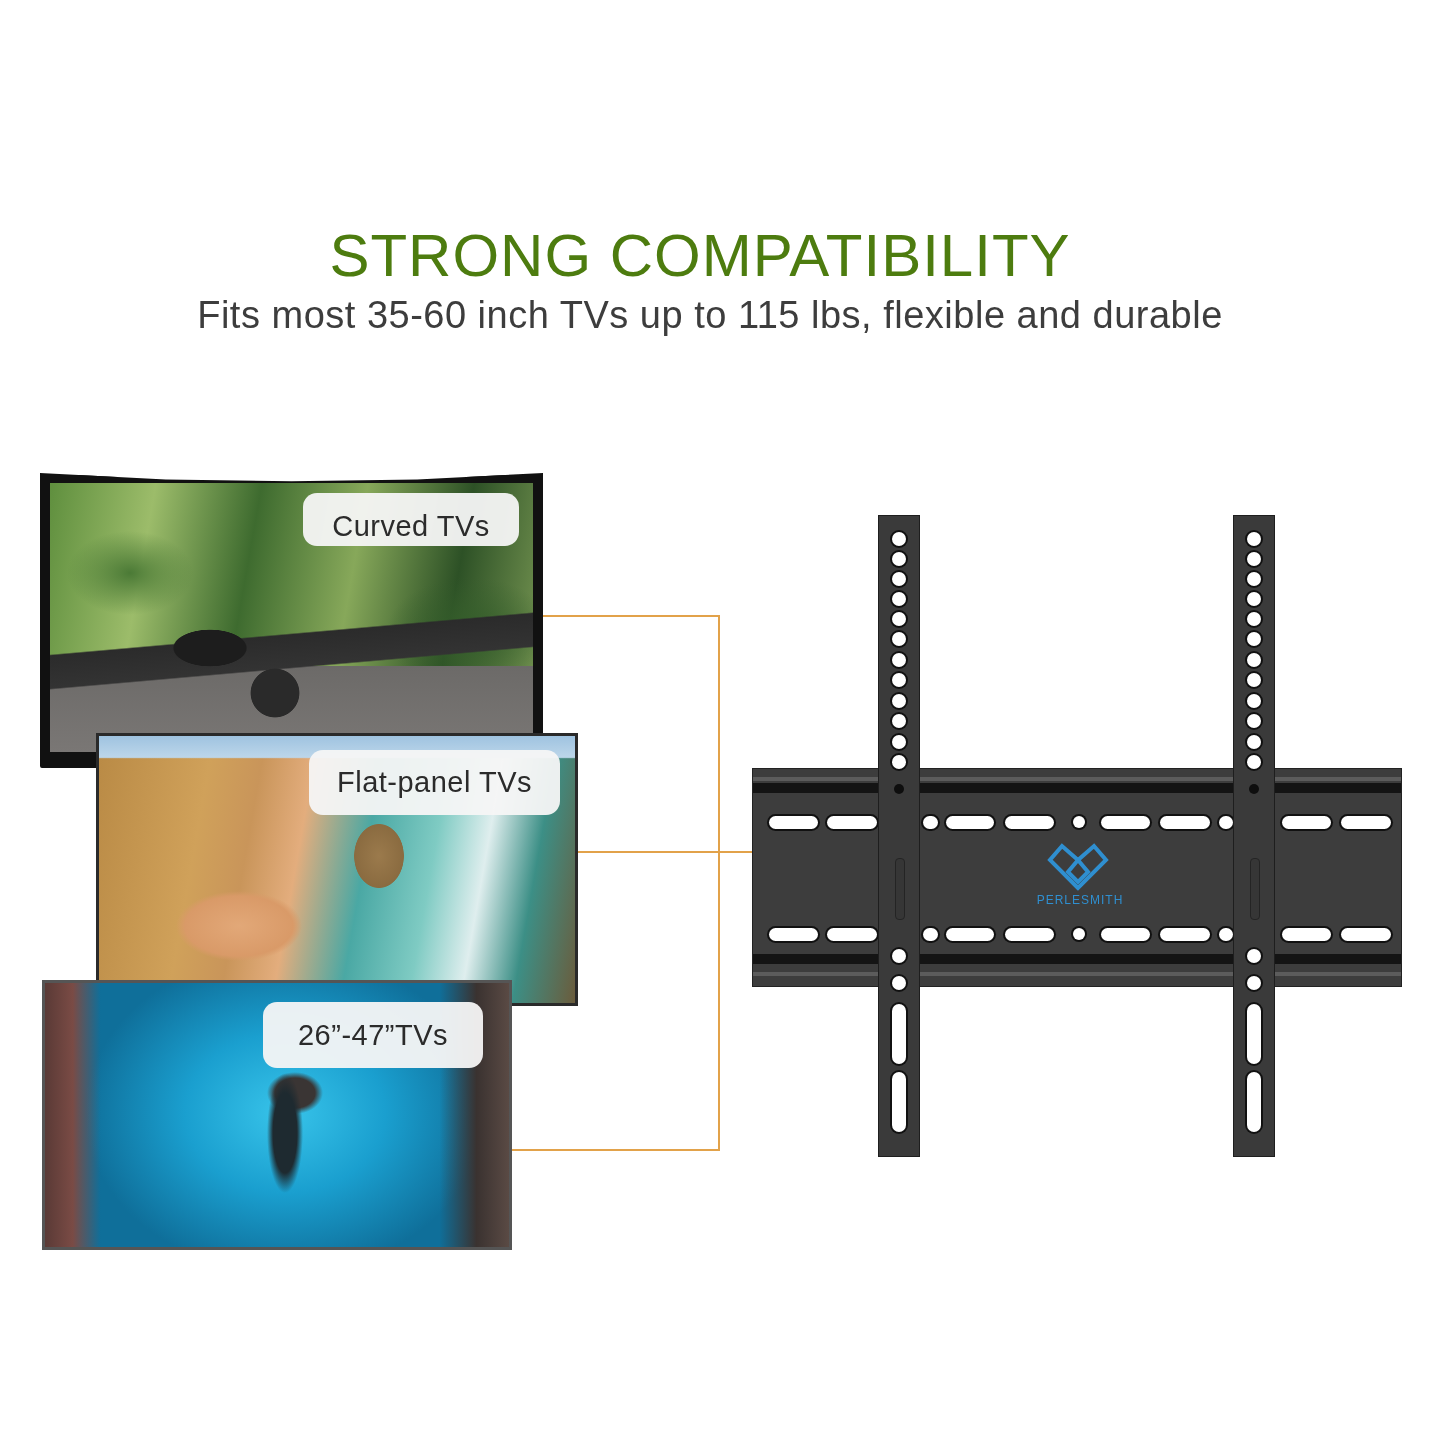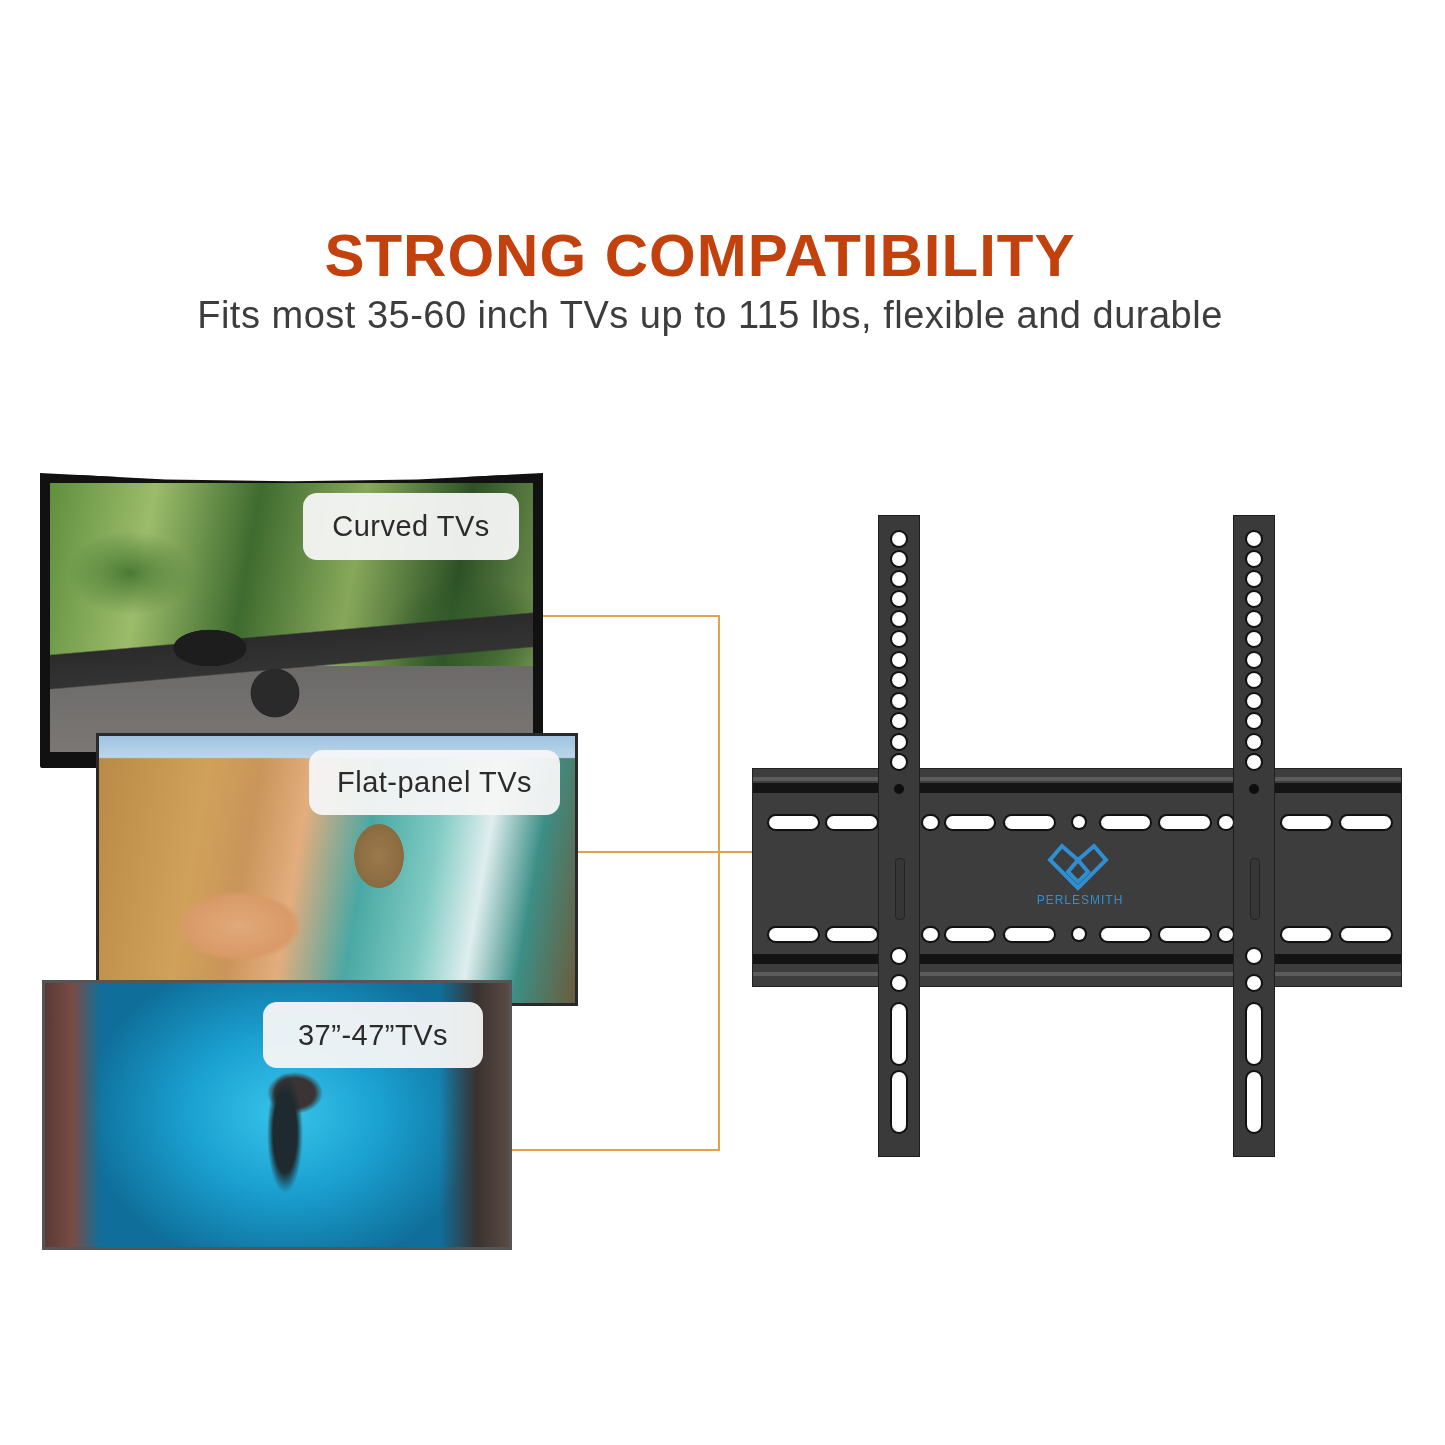--- a/index.html
+++ b/index.html
@@ -1,21 +1,21 @@
 <!DOCTYPE html>
 <html><head>
 <meta charset="utf-8">
 <style>
   html, body { margin:0; padding:0; }
   body { width:1445px; height:1445px; background:#ffffff; position:relative; overflow:hidden;
          font-family:"Liberation Sans", sans-serif; }
   .abs { position:absolute; }
 
-  .title { left:0; width:1400px; top:180px; text-align:center; font-size:60px; color:#c2410c;
-           letter-spacing:1px; font-weight:bold; line-height:72px; }
+  .title { left:0; width:1400px; top:180px; text-align:center; font-size:60px; color:#4d7c0f;
+           letter-spacing:1px; font-weight:normal; line-height:72px; }
   .subtitle { left:0; width:1420px; top:290px; text-align:center; font-size:38px; color:#3d3d3d;
               line-height:50px; letter-spacing:0.5px; }
 
   
   .tv { overflow:hidden; box-sizing:border-box; }
   .tv-curved { left:40px; top:473px; width:503px; height:295px; background:#111; border:4px solid #111;
                border-radius:0 0 2px 2px; clip-path: polygon(0 0, 25% 2.2%, 50% 2.8%, 75% 2.2%, 100% 0, 100% 100%, 0 100%); }
   .tv-curved .scene { position:absolute; inset:6px 6px 12px 6px;
       background:
         radial-gradient(ellipse 60px 30px at 160px 165px, #1d1d1d 60%, transparent 62%),
@@ -38,21 +38,21 @@
   .tv-water .scene { position:absolute; inset:0;
       background:
         radial-gradient(ellipse 30px 100px at 240px 150px, #1e2a30 40%, transparent 60%),
         radial-gradient(ellipse 40px 30px at 250px 110px, #3a3534 50%, transparent 70%),
         linear-gradient(90deg, #5a3a36 0%, #7a4b45 6%, transparent 12%, transparent 85%, #3a3230 93%, #5a4a44 100%),
         radial-gradient(ellipse 200px 160px at 240px 130px, #38c4ea 0%, #1a9fcf 50%, #0f6f9a 100%);
   }
 
   .tv-label { background:rgba(246,246,246,0.95); border-radius:14px; color:#2b2b2b; font-size:29px;
               text-align:center; box-sizing:border-box; letter-spacing:0.5px; }
-  .label-curved { left:303px; top:493px; width:216px; height:67px; line-height:67px; }
+  .label-curved { left:303px; top:493px; width:216px; height:53px; line-height:67px; }
   .label-flat { left:309px; top:750px; width:251px; height:65px; line-height:65px; }
   .label-size { left:263px; top:1002px; width:220px; height:66px; line-height:66px; }
 
   
   .line { background:#e2a24a; }
   .l-top { left:543px; top:615px; width:176px; height:2px; }
   .l-vert { left:718px; top:615px; width:2px; height:536px; }
   .l-mid { left:578px; top:851px; width:174px; height:2px; }
   .l-bot { left:512px; top:1149px; width:207px; height:2px; }
 
@@ -90,21 +90,21 @@
 <div class="abs tv-label label-curved">Curved TVs</div>
 
 <div class="abs tv tv-flat">
   <div class="scene"></div>
 </div>
 <div class="abs tv-label label-flat">Flat-panel TVs</div>
 
 <div class="abs tv tv-water">
   <div class="scene"></div>
 </div>
-<div class="abs tv-label label-size">37”-47”TVs</div>
+<div class="abs tv-label label-size">26”-47”TVs</div>
 
 <div class="abs line l-top"></div>
 <div class="abs line l-vert"></div>
 <div class="abs line l-mid"></div>
 <div class="abs line l-bot"></div>
 
 <div class="abs plate">
   <div class="rail rail-top-light"></div>
   <div class="rail rail-top-dark"></div>
   <div class="rail rail-bot-dark"></div>

